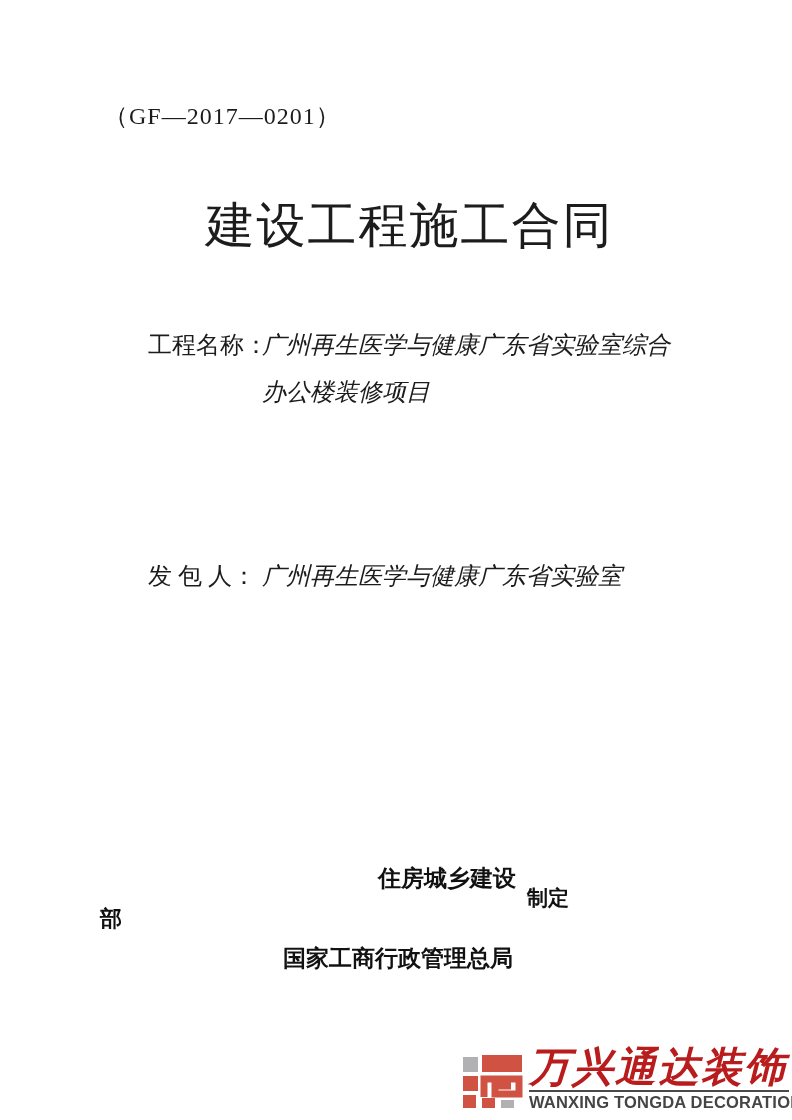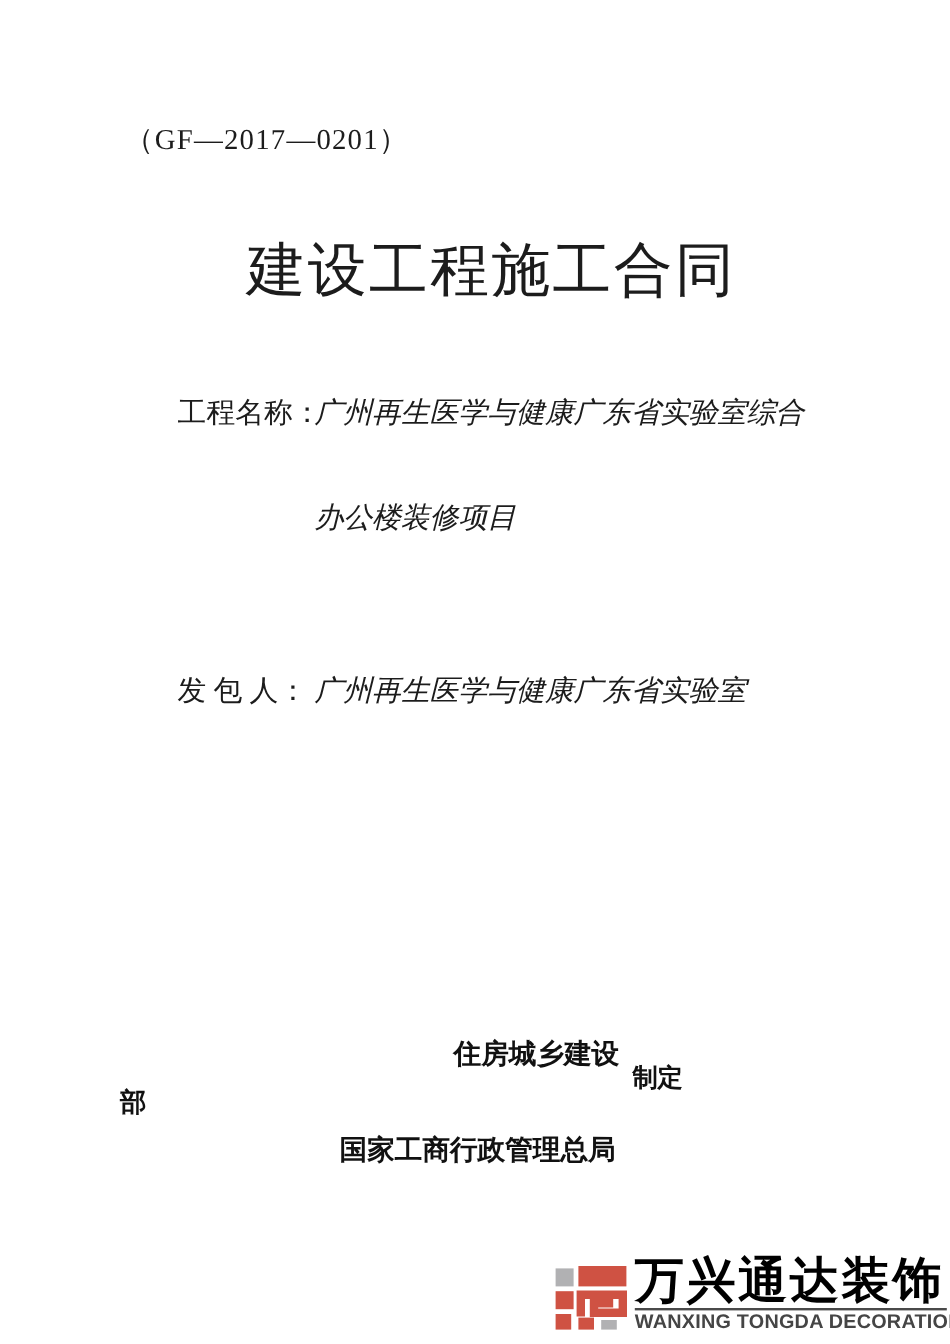--- a/index.html
+++ b/index.html
@@ -52,21 +52,20 @@
     top: 0;
   }
   .field .value {
     position: absolute;
     left: 114px;
     top: 0;
     font-style: italic;
   }
   .field .value.line2 {
     top: 47px;
-    margin-top: 40px;
   }
   .sign-line {
     position: absolute;
     left: 114px;
     top: 0;
     width: 404px;
     height: 22px;
     border-bottom: 2px solid #2a2a2a;
   }
   .footer-text {
@@ -98,22 +97,23 @@
   }
   .logo-textcol {
     margin-left: 5px;
     width: 262px;
   }
   .logo-cn {
     font-size: 41px;
     line-height: 41px;
     font-weight: 700;
     letter-spacing: 2px;
-    color: #000000;
+    color: #b91c1c;
     white-space: nowrap;
+    font-style: italic;
   }
   .logo-divider {
     margin-top: 2px;
     border-top: 2px solid #4a4a4a;
     width: 260px;
   }
   .logo-en {
     margin-top: 1px;
     font-size: 16.5px;
     font-weight: 700;

